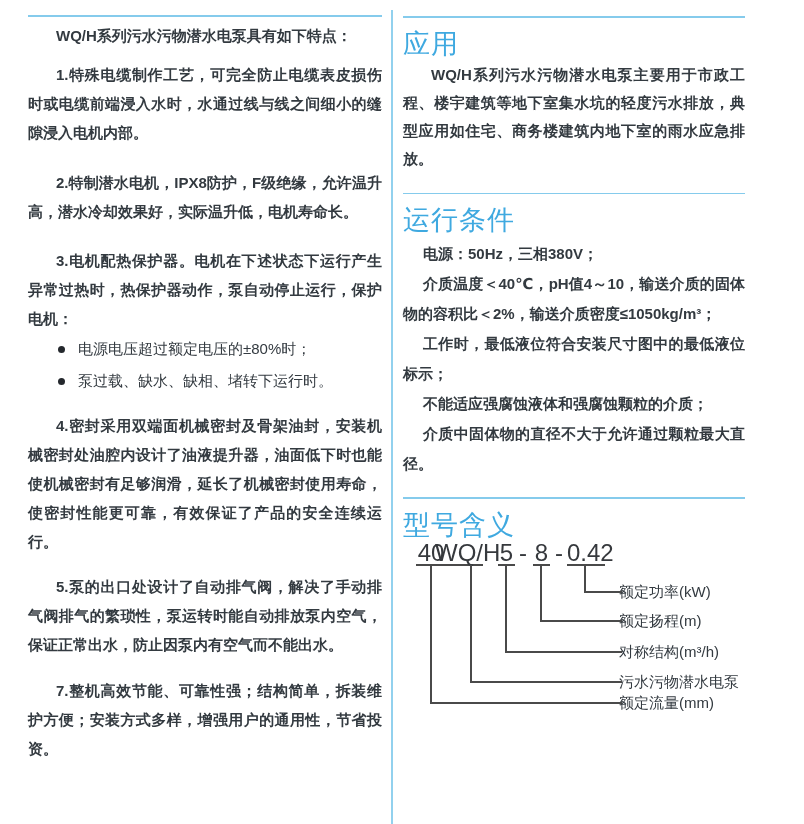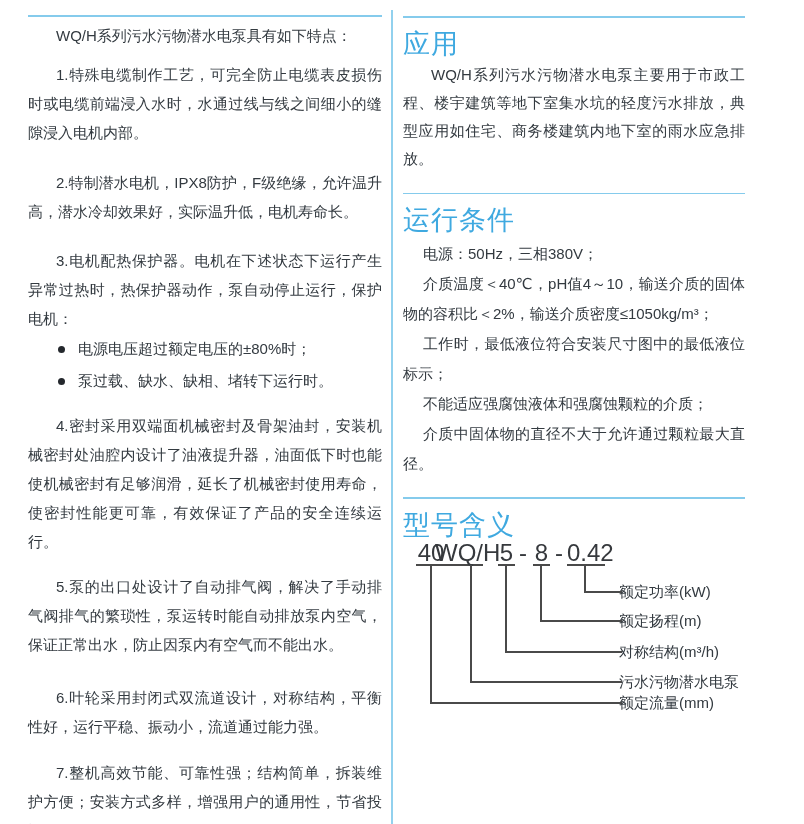--- a/index.html
+++ b/index.html
@@ -49,20 +49,21 @@
     color:var(--accent);
     margin-top:9px;
     letter-spacing:1px;
   }
   .para{
     font-size:15px;
     line-height:29px;
     text-indent:28px;
     text-align:justify;
     color:var(--text);
+    font-weight:bold;
   }
   .intro{margin-top:4px;}
   .p1{margin-top:10px;}
   .p2{margin-top:21px;}
   .p3{margin-top:20px;}
   .p4{margin-top:14px;}
   .p5{margin-top:16px;}
   .p6{margin-top:24px;}
   .p7{margin-top:17px;}
   .bullets{list-style:none;}
@@ -152,21 +153,20 @@
         <span class="dot"></span>
         <span class="bullet-text">电源电压超过额定电压的±80%时；</span>
       </li>
       <li class="bullet-item">
         <span class="dot"></span>
         <span class="bullet-text">泵过载、缺水、缺相、堵转下运行时。</span>
       </li>
     </ul>
     <p class="para p4">4.密封采用双端面机械密封及骨架油封，安装机械密封处油腔内设计了油液提升器，油面低下时也能使机械密封有足够润滑，延长了机械密封使用寿命，使密封性能更可靠，有效保证了产品的安全连续运行。</p>
     <p class="para p5">5.泵的出口处设计了自动排气阀，解决了手动排气阀排气的繁琐性，泵运转时能自动排放泵内空气，保证正常出水，防止因泵内有空气而不能出水。</p>
-    <p class="para p6">6.叶轮采用封闭式双流道设计，对称结构，平衡性好，运行平稳、振动小，流道通过能力强。</p>
     <p class="para p7">7.整机高效节能、可靠性强；结构简单，拆装维护方便；安装方式多样，增强用户的通用性，节省投资。</p>
   </section>
 
   <section class="col col-right">
 
     <div class="rule rule-top"></div>
     <h2 class="sec-title">应用</h2>
     <p class="para app-para">WQ/H系列污水污物潜水电泵主要用于市政工程、楼宇建筑等地下室集水坑的轻度污水排放，典型应用如住宅、商务楼建筑内地下室的雨水应急排放。</p>
 
     <div class="rule rule-mid"></div>

